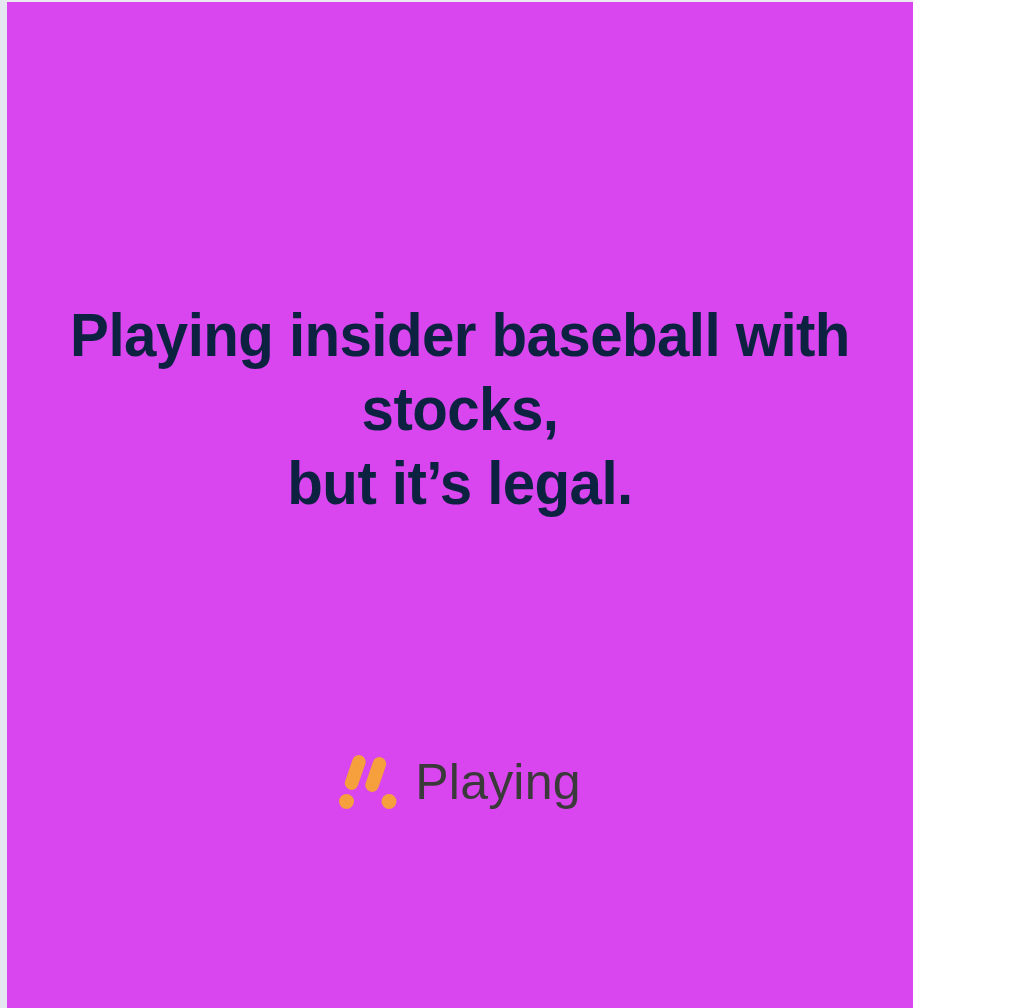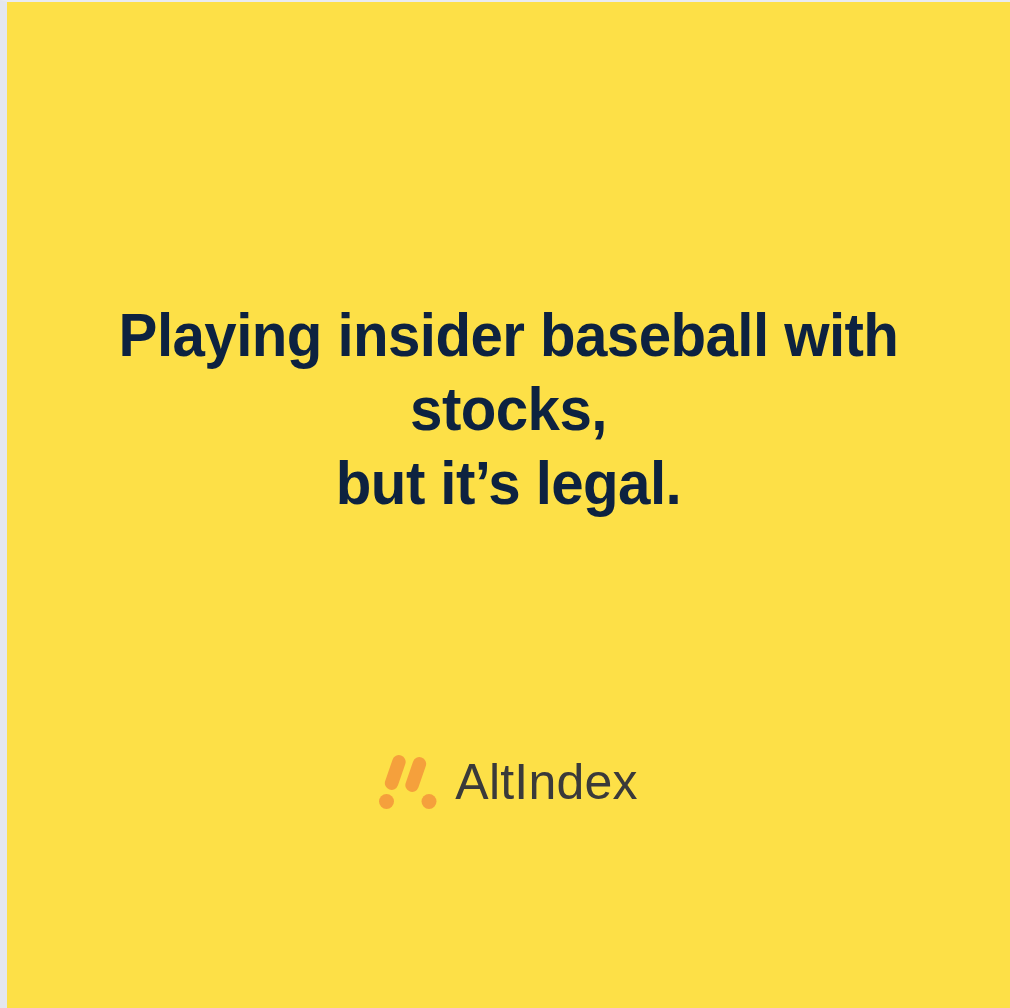--- a/index.html
+++ b/index.html
@@ -10,23 +10,23 @@
     width: 1010px;
     height: 1008px;
     background: #ffffff;
     font-family: "Liberation Sans", sans-serif;
     overflow: hidden;
   }
 
   .card {
     position: relative;
     box-sizing: border-box;
-    width: 1010px;
+    width: 913px;
     height: 1008px;
-    background: #fde047;
+    background: #d946ef;
     border-top: 2px solid #e9ebf1;
     border-left: 7px solid #e4e7ef;
     display: flex;
     flex-direction: column;
     align-items: center;
     text-decoration: underline;
   }
 
   
   .headline-block {
@@ -93,16 +93,16 @@
 
   <div class="logo-lockup">
     <svg class="logo-mark" viewBox="0 0 58 56" aria-hidden="true">
       <g fill="#f5a03c">
         <rect x="9.5" y="0.5" width="13.5" height="36" rx="6.75" transform="rotate(19 16.25 18.5)"></rect>
         <rect x="30" y="2.5" width="13.5" height="36" rx="6.75" transform="rotate(19 36.75 20.5)"></rect>
         <circle cx="7.5" cy="47.5" r="7.5"></circle>
         <circle cx="50" cy="47.5" r="7.5"></circle>
       </g>
     </svg>
-    <div class="logo-wordmark">AltIndex</div>
+    <div class="logo-wordmark">Playing</div>
   </div>
 
 </div>
 
 </body></html>

